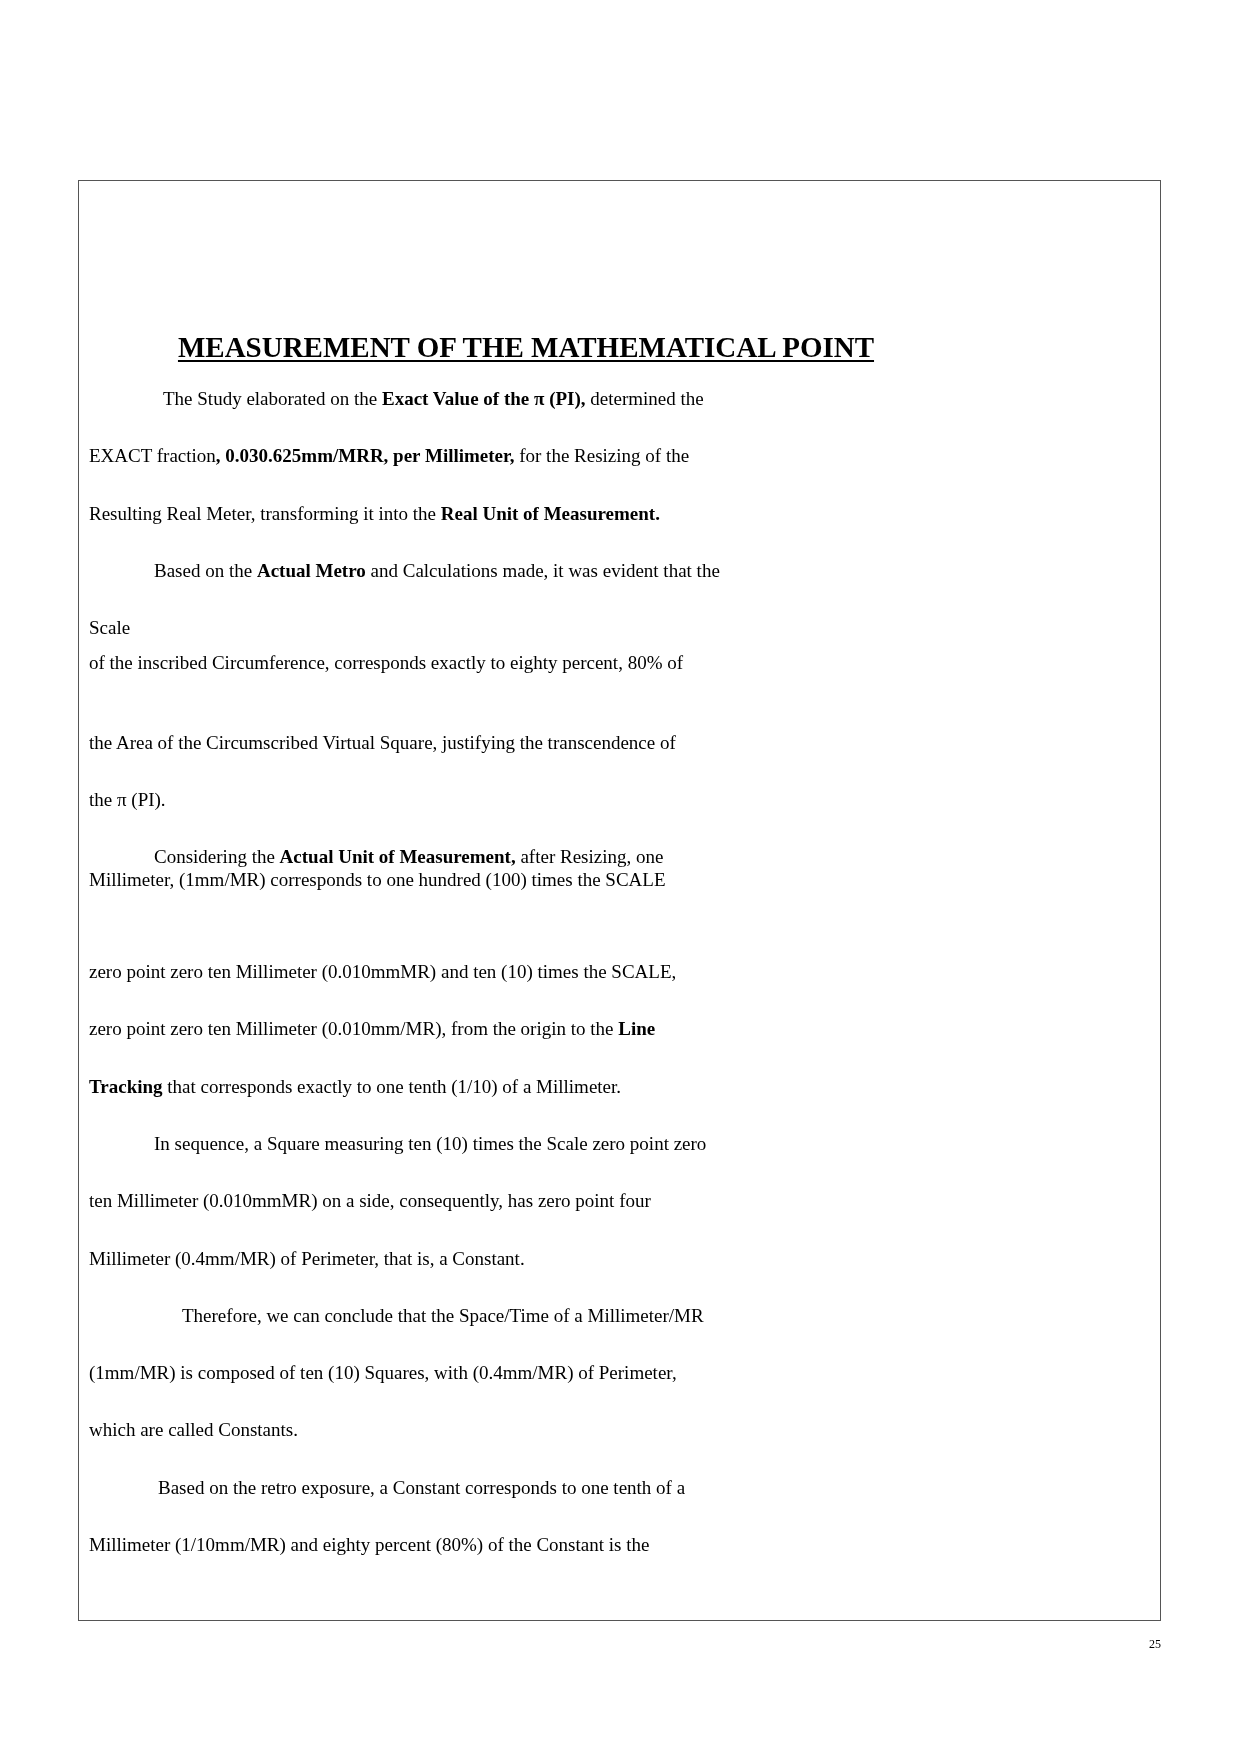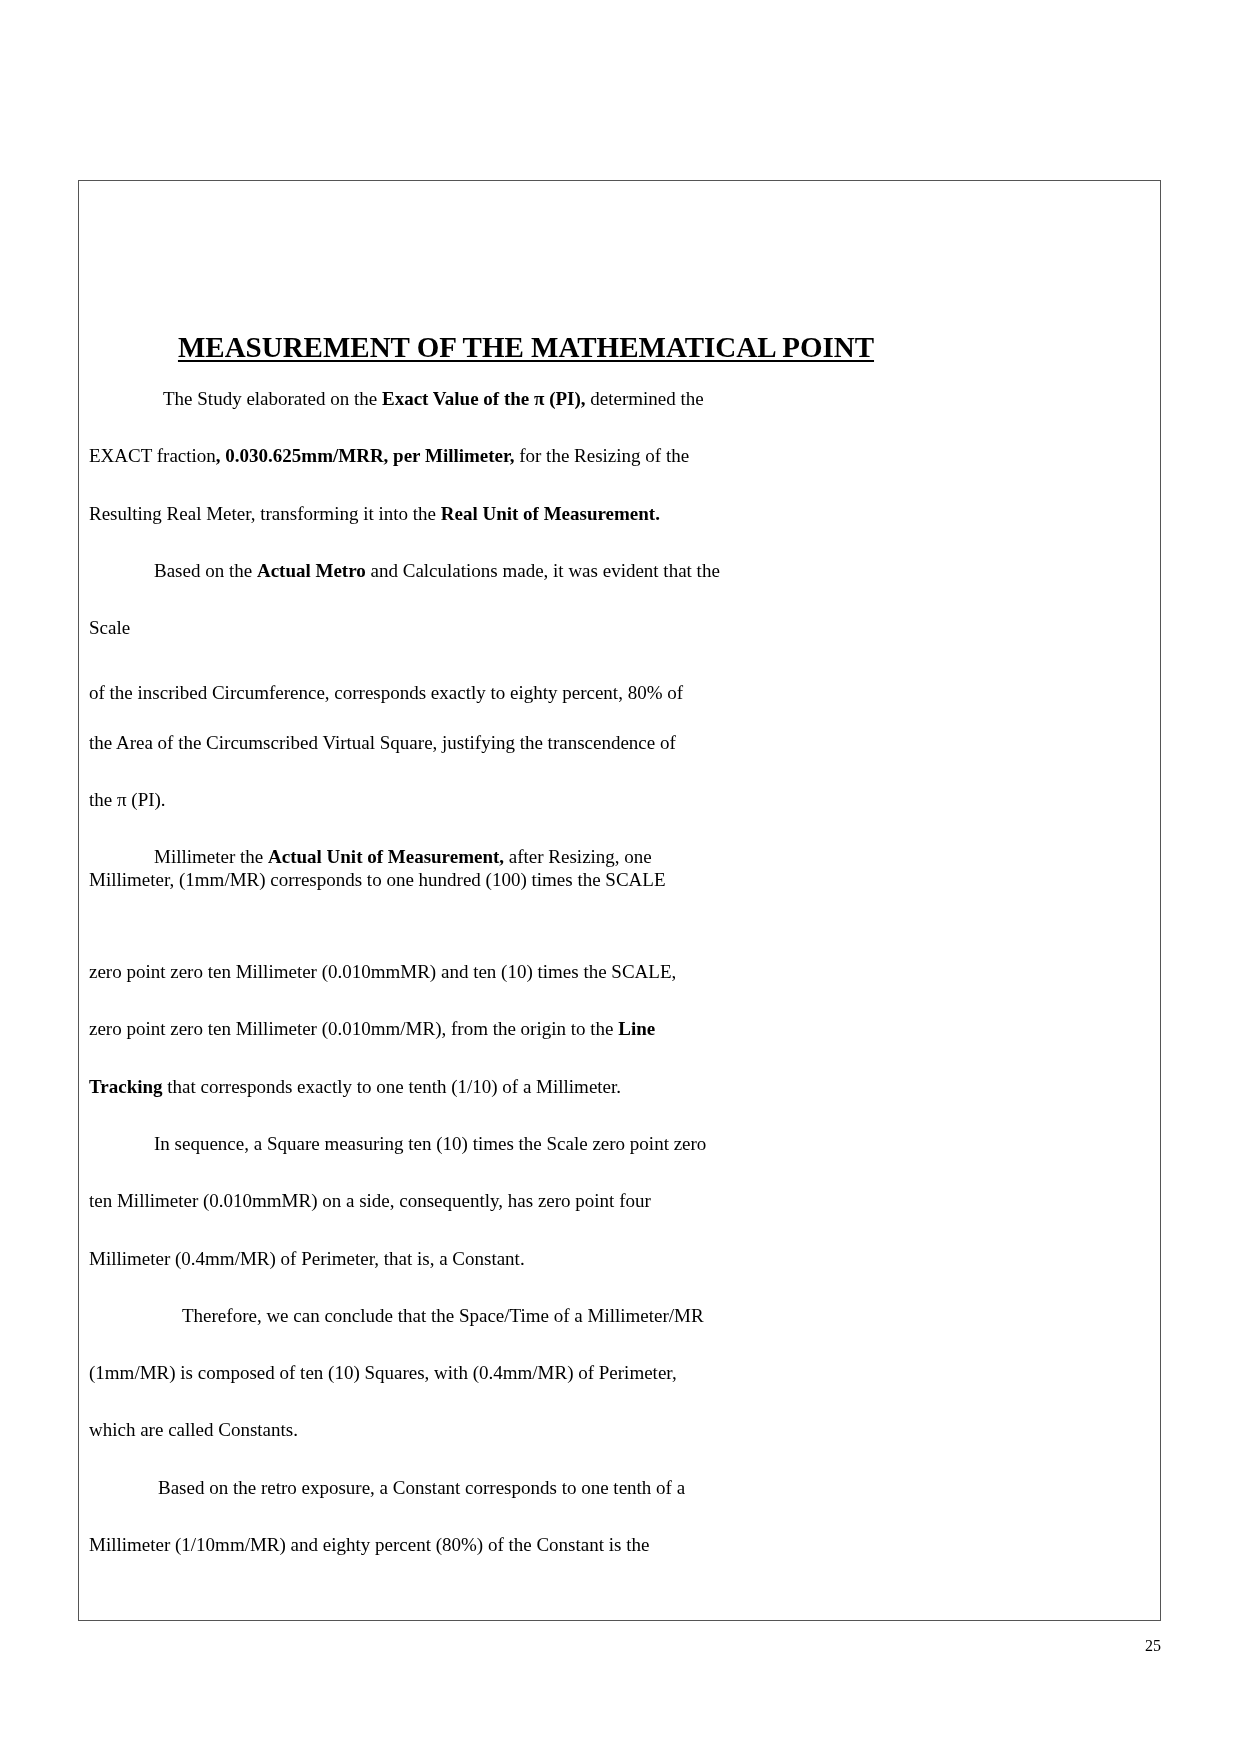--- a/index.html
+++ b/index.html
@@ -5,37 +5,37 @@
   html, body { margin:0; padding:0; background:#fff; }
   body { width:1241px; height:1755px; position:relative; overflow:hidden;
          font-family:"Liberation Serif","DejaVu Serif",serif; color:#000; }
   .frame { position:absolute; left:78px; top:180px; width:1083px; height:1441px;
            border:1.5px solid #555; box-sizing:border-box; }
   .line { position:absolute; left:89px; font-size:19px; line-height:34px; white-space:nowrap; }
   .title { position:absolute; left:0; width:1052px; text-align:center; top:330px;
            font-size:29px; font-weight:bold; line-height:34px; }
   .title span { text-decoration:underline; text-decoration-thickness:2px; text-underline-offset:3px; }
   b { font-weight:bold; }
-  .pnum { position:absolute; right:80px; top:1637px; font-size:16px;text-align:right; }
+  .pnum { position:absolute; right:80px; top:1637px; font-size:12px;text-align:right; }
 </style>
 </head>
 <body>
 
 <div class="frame"></div>
 <div class="title"><span>MEASUREMENT OF THE MATHEMATICAL POINT</span></div>
 <div id="body-lines">
     <div class="line" style="top: 382px; left: 163px;"><span>The Study elaborated on the </span><b>Exact Value of the π (PI),</b><span> determined the</span></div>
     <div class="line" style="top: 439.3px;"><span>EXACT fraction</span><b>, 0.030.625mm/MRR, per Millimeter,</b><span> for the Resizing of the</span></div>
     <div class="line" style="top: 496.6px;"><span>Resulting Real Meter, transforming it into  the </span><b>Real Unit of Measurement.</b></div>
     <div class="line" style="top: 553.9px; left: 154px; text-align: center;"><span>Based on the </span><b>Actual Metro</b><span> and Calculations made, it was evident that the</span></div>
     <div class="line" style="top: 611.2px;"><span>Scale</span></div>
-    <div class="line" style="top: 676px;"><span>of the inscribed Circumference, corresponds exactly to eighty percent, 80% of</span></div>
+    <div class="line" style="top: 646px;"><span>of the inscribed Circumference, corresponds exactly to eighty percent, 80% of</span></div>
     <div class="line" style="top: 725.8px;"><span>the Area of the Circumscribed Virtual Square, justifying the transcendence of</span></div>
     <div class="line" style="top: 783.1px;"><span>the π (PI).</span></div>
-    <div class="line" style="top: 840.4px; left: 154px;"><span>Millimeter the </span><b>Actual Unit of Measurement,</b><span> after Resizing, one</span></div>
+    <div class="line" style="top: 840.4px; left: 154px;"><span>Considering the </span><b>Actual Unit of Measurement,</b><span> after Resizing, one</span></div>
     <div class="line" style="top: 863px;"><span>Millimeter, (1mm/MR) corresponds to one hundred (100) times the SCALE</span></div>
     <div class="line" style="top: 955px;"><span>zero point zero ten Millimeter (0.010mmMR) and ten (10) times the SCALE,</span></div>
     <div class="line" style="top: 1012.3px;"><span>zero point zero ten Millimeter (0.010mm/MR), from the origin to the </span><b>Line</b></div>
     <div class="line" style="top: 1069.6px;"><b>Tracking</b><span> that corresponds exactly to one tenth (1/10) of a Millimeter.</span></div>
     <div class="line" style="top: 1126.9px; left: 154px;"><span>In sequence, a Square measuring ten (10) times the Scale zero point zero</span></div>
     <div class="line" style="top: 1184.2px;"><span>ten Millimeter (0.010mmMR) on a side, consequently, has zero point four</span></div>
     <div class="line" style="top: 1241.5px;"><span>Millimeter (0.4mm/MR) of Perimeter, that is, a Constant.</span></div>
     <div class="line" style="top: 1298.8px; left: 154px; margin-left: 28px;"><span>Therefore, we can conclude that the Space/Time of a Millimeter/MR</span></div>
     <div class="line" style="top: 1356.1px;"><span>(1mm/MR) is composed of ten (10) Squares, with (0.4mm/MR) of Perimeter,</span></div>
     <div class="line" style="top: 1413.4px;"><span>which are called Constants.</span></div>

